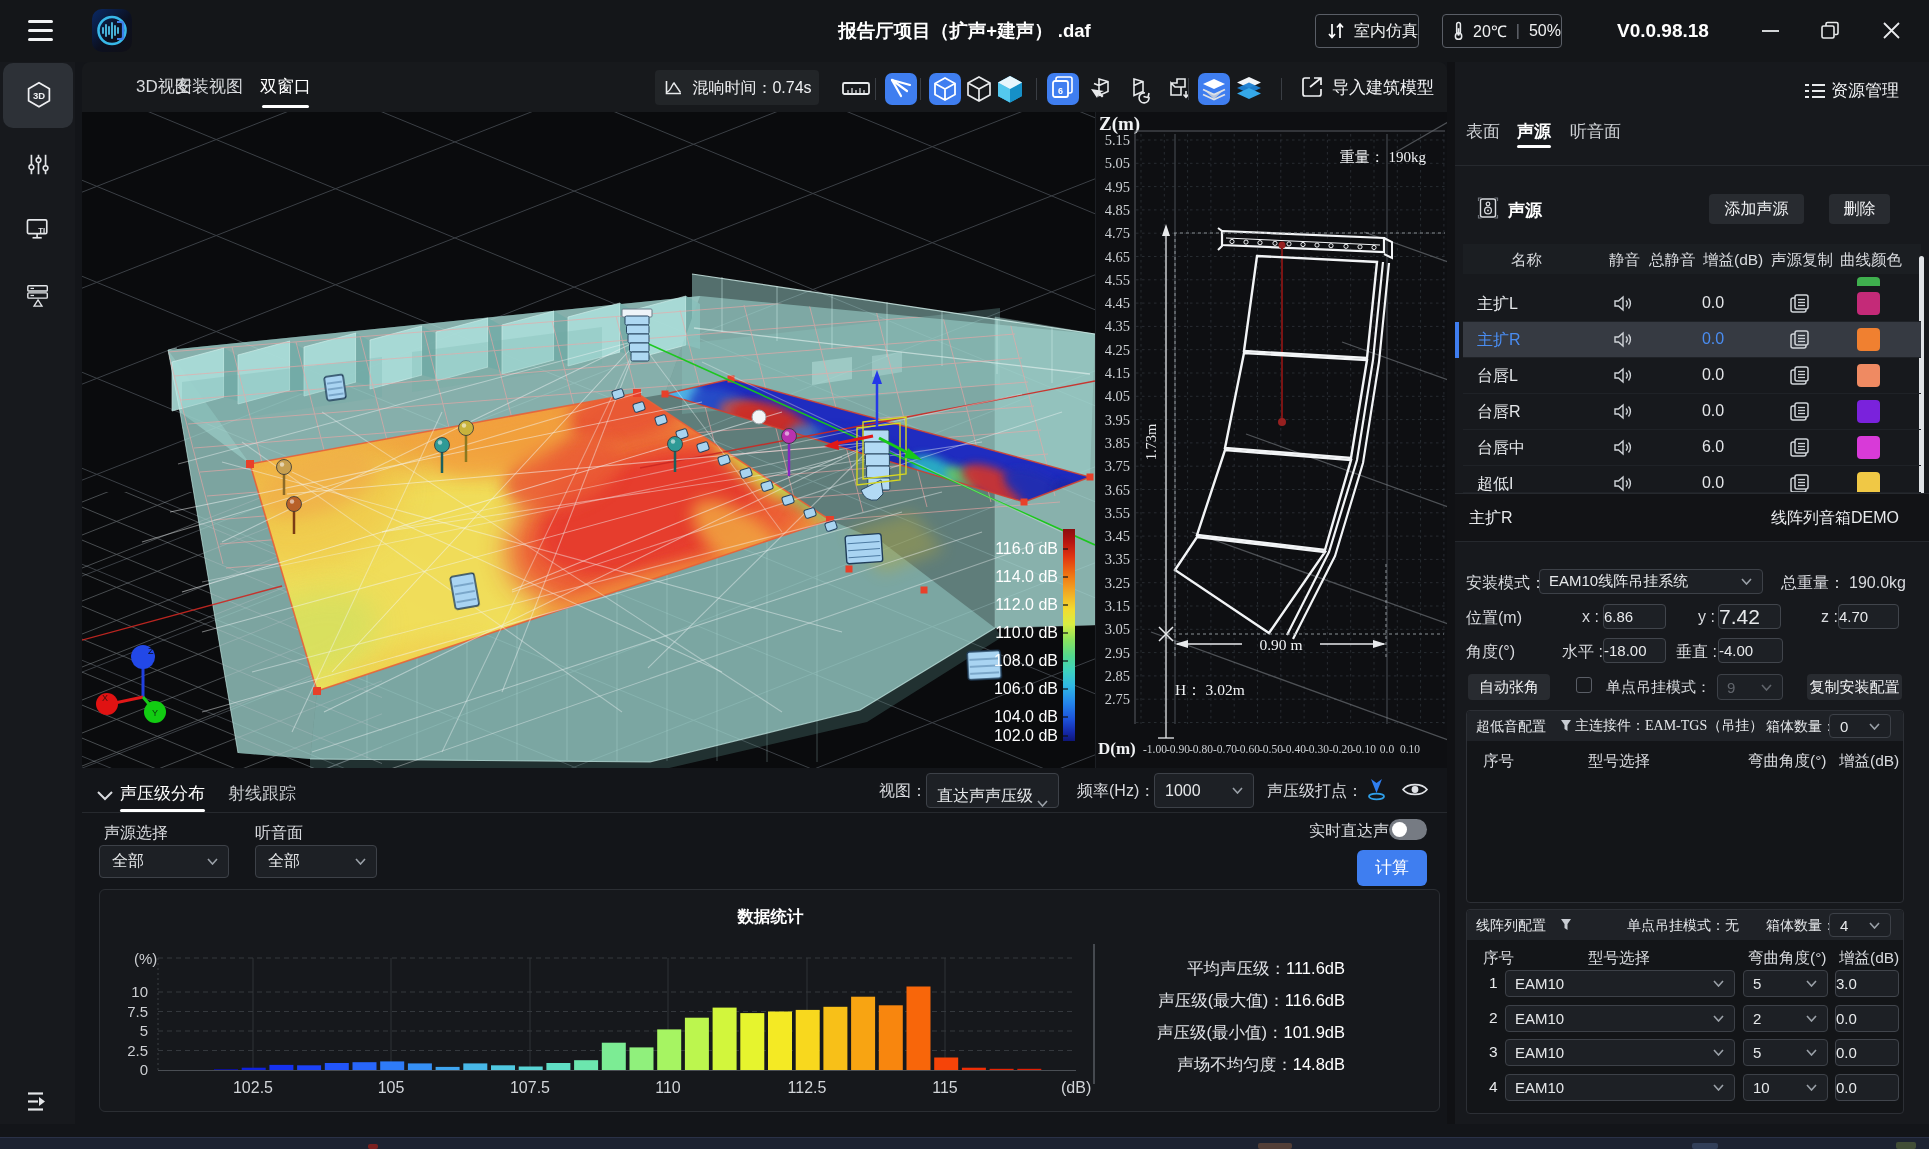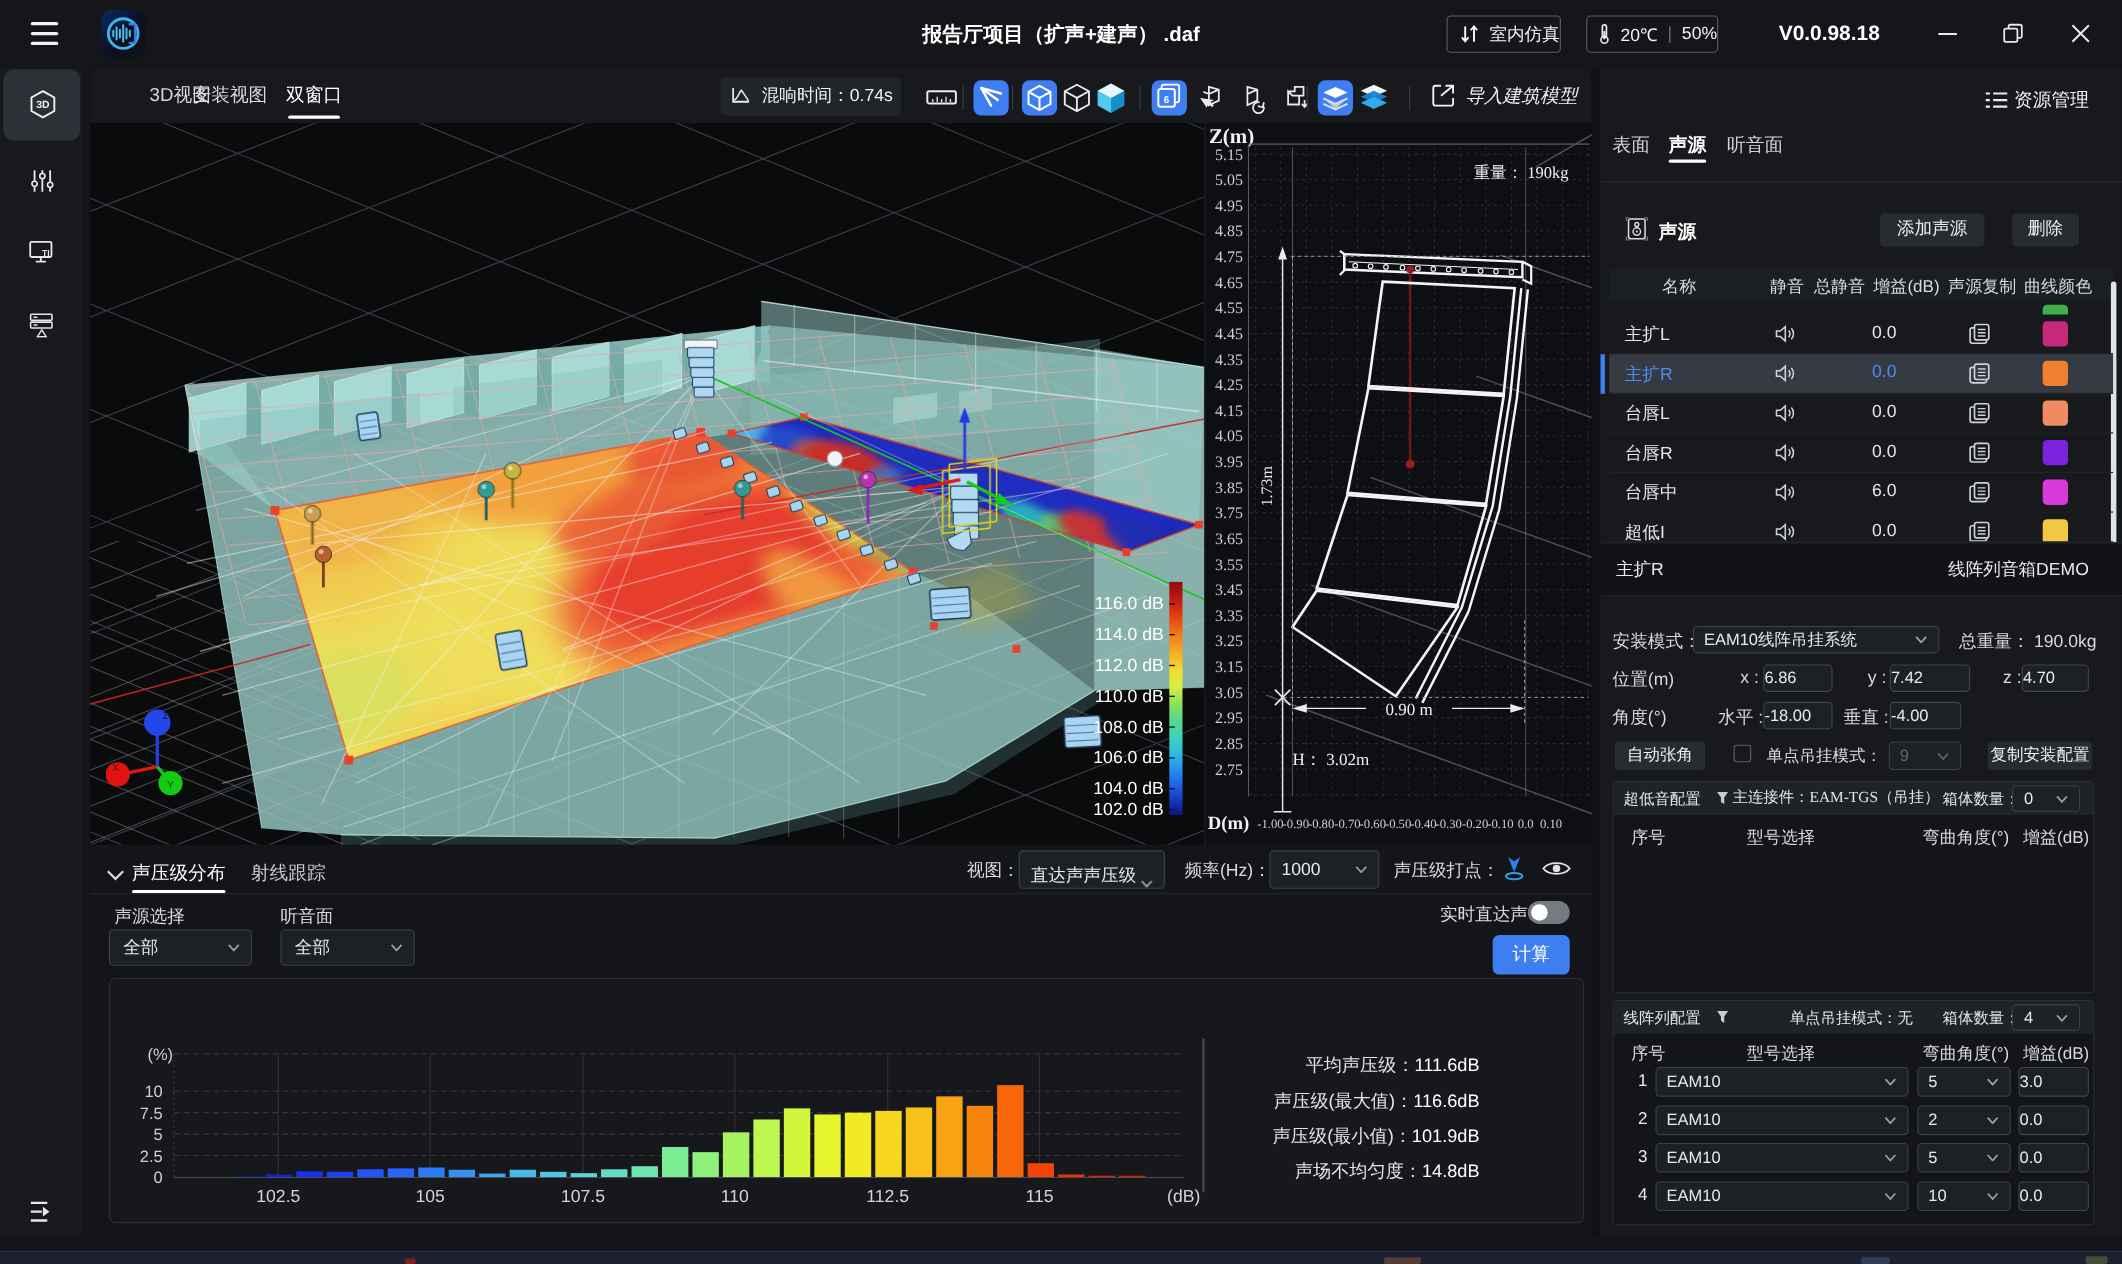--- a/index.html
+++ b/index.html
@@ -216,21 +216,21 @@
       <path d="M16 6 L27 11 L16 16 L5 11 Z" fill="#fff"></path>
       <path d="M5 16 L16 21 L27 16 L16 26 Z" fill="#c9ced6" opacity="0.9"></path>
       <path d="M5 16.5 L16 21.5 L27 16.5 M5 21.5 L16 26.5 L27 21.5" fill="none" stroke="#dde2e8" stroke-width="1.7"></path>
     </svg>
     <svg class="ticon" style="left:1151px;" viewBox="0 0 32 32">
       <path d="M16 4 L28 9.5 L16 15 L4 9.5 Z" fill="#f2f5f8"></path>
       <path d="M4 15 L16 20.5 L28 15 L16 9.5 Z" fill="#1a7fd4" opacity="0.95"></path>
       <path d="M4 20.5 L16 26 L28 20.5 L16 15 Z" fill="#35a8e8"></path>
     </svg>
     <div class="tdiv" style="left:1199px;"></div>
-    <div style="position:absolute; left:1219px; top:0; height:50px; display:flex; align-items:center; font-size:17px; color:#f0f1f3;font-style:italic;">
+    <div style="position:absolute; left:1219px; top:0; height:50px; display:flex; align-items:center; font-size:17px; color:#f0f1f3;">
       <svg width="23" height="22" viewBox="0 0 23 22">
         <path d="M9 2 H4 a2 2 0 0 0 -2 2 v14 a2 2 0 0 0 2 2 h14 a2 2 0 0 0 2 -2 v-5" fill="none" stroke="#f0f1f3" stroke-width="1.7"></path>
         <path d="M9 11 L20 2 m-7 0 h7 v7" fill="none" stroke="#f0f1f3" stroke-width="1.7"></path>
       </svg>
       <span style="margin-left:8px;">导入建筑模型</span>
     </div>
   </div>
   <div id="viewport">
       <svg class="abs" style="left:0; top:0;" width="1013" height="656" viewBox="0 0 1013 656">
         <defs>
@@ -838,20 +838,21 @@
       <svg class="chev" viewBox="0 0 11 7">
           <path d="M1 1 l4.5 5 4.5-5" stroke="#9aa0a8" stroke-width="1.6" fill="none"></path>
         </svg>
       </div>
     <span class="lbl" style="left:1227px; top:53px;">实时直达声</span>
     <div class="abs" style="left:1307px; top:51px; width:38px; height:21px; border-radius:11px; background:#767b83;">
       <div style="position:absolute; left:3px; top:3px; width:15px; height:15px; border-radius:8px; background:#fff;"></div>
     </div>
     <div id="calc">计算</div>
     <div id="chartbox">
+      <div style="position:absolute; left:0; top:16px; width:1341px; text-align:center; font-size:16.5px; font-weight:bold; color:#fff;">数据统计</div>
       <svg class="abs" style="left:0; top:0;" width="1339" height="221" viewBox="0 0 1339 221">
         <g stroke="#2e3237" stroke-width="1">
           <line x1="153" y1="68" x2="153" y2="180"></line>
             <line x1="291" y1="68" x2="291" y2="180"></line>
           <line x1="430" y1="68" x2="430" y2="180"></line>
             <line x1="568" y1="68" x2="568" y2="180"></line>
           <line x1="707" y1="68" x2="707" y2="180"></line>
             <line x1="845" y1="68" x2="845" y2="180"></line>
         </g>
         <g stroke="#34383d" stroke-width="1" stroke-dasharray="5 4">
@@ -1093,21 +1094,21 @@
         <span style="margin-left:9px;">EAM10线阵吊挂系统</span>
       <svg class="chev" viewBox="0 0 11 7">
           <path d="M1 1 l4.5 5 4.5-5" stroke="#9aa0a8" stroke-width="1.6" fill="none"></path>
         </svg>
       </div>
     <span class="lbl" style="left:326px; top:511px;">总重量：<span style="margin-left:4px;">190.0kg</span></span>
     <span class="lbl" style="left:11px; top:546px;">位置(m)</span>
     <span class="lbl" style="left:127px; top:546px;">x :</span>
     <div class="inp" style="left:148px; top:542px; width:63px; height:25px; line-height:23px; font-size:15px;">6.86</div>
     <span class="lbl" style="left:243px; top:546px;">y :</span>
-    <div class="inp" style="left:263px; top:542px; width:73px; height:25px; line-height:23px; font-size:15px;">7.42</div>
+    <div class="inp" style="left:263px; top:542px; width:63px; height:25px; line-height:23px; font-size:21px;">7.42</div>
     <span class="lbl" style="left:366px; top:546px;">z :</span>
     <div class="inp" style="left:383px; top:542px; width:61px; height:25px; line-height:23px; font-size:15px;">4.70</div>
     <span class="lbl" style="left:11px; top:580px;">角度(°)</span>
     <span class="lbl" style="left:107px; top:580px;">水平 :</span>
     <div class="inp" style="left:148px; top:576px; width:63px; height:25px; line-height:23px; font-size:15px;">-18.00</div>
     <span class="lbl" style="left:221px; top:580px;">垂直 :</span>
     <div class="inp" style="left:263px; top:576px; width:65px; height:25px; line-height:23px; font-size:15px;">-4.00</div>
     <div class="rbtn" style="left:13px; top:612px; width:82px; height:26px; line-height:26px; font-size:15px;">自动张角</div>
     <div class="abs" style="left:121px; top:615px; width:16px; height:16px; border:1.5px solid #5a5e66; border-radius:3px;"></div>
     <span class="lbl" style="left:151px; top:616px; font-size:15px;">单点吊挂模式：</span>

